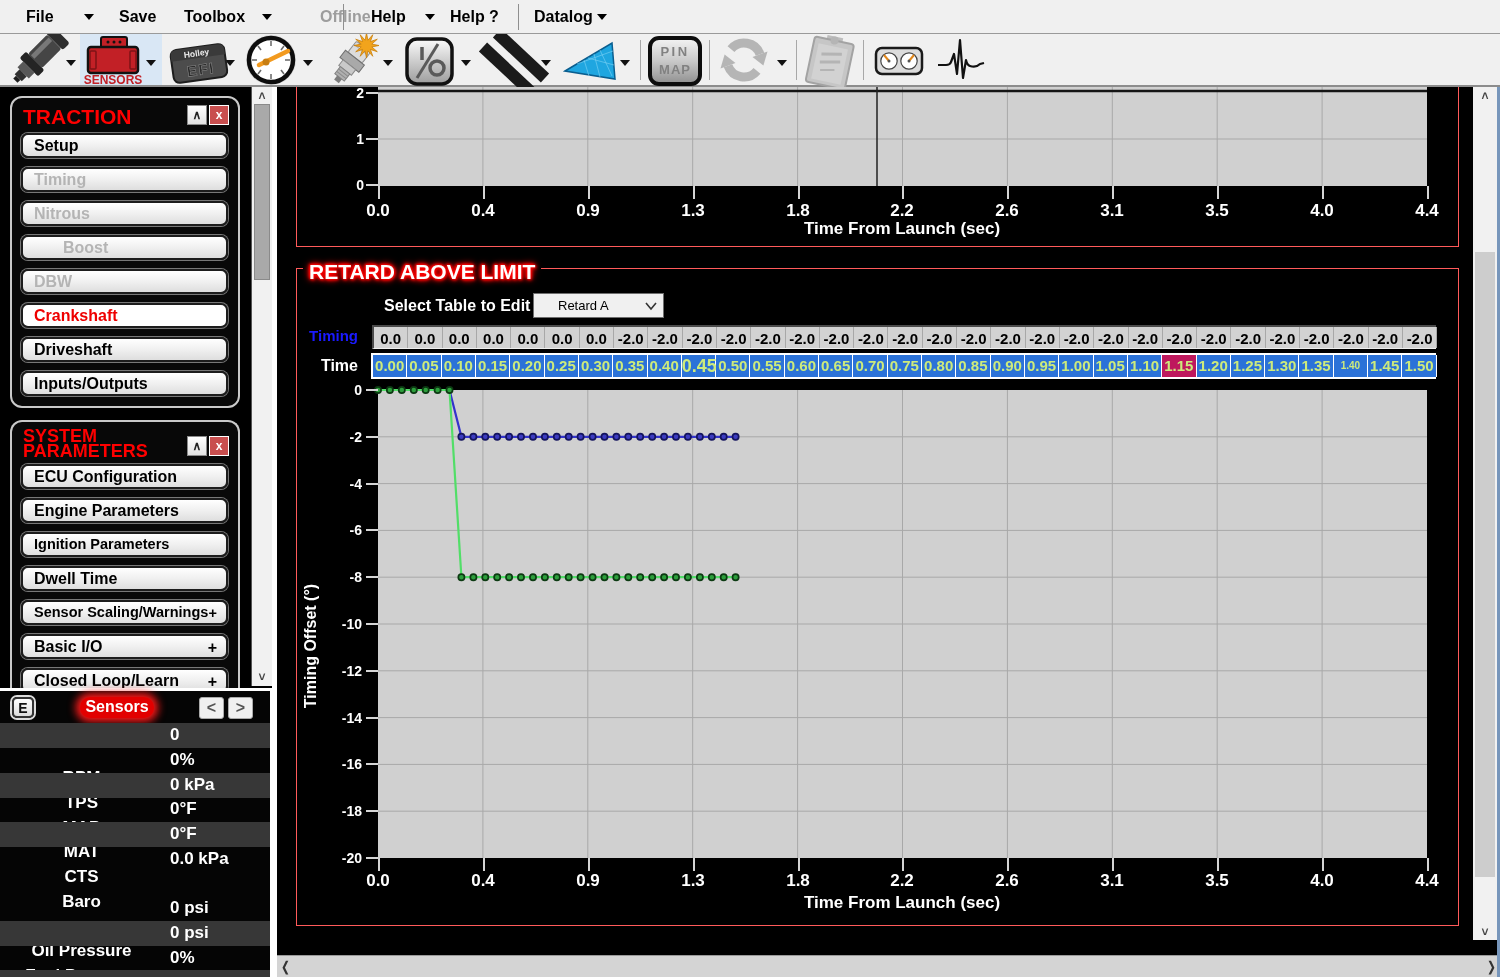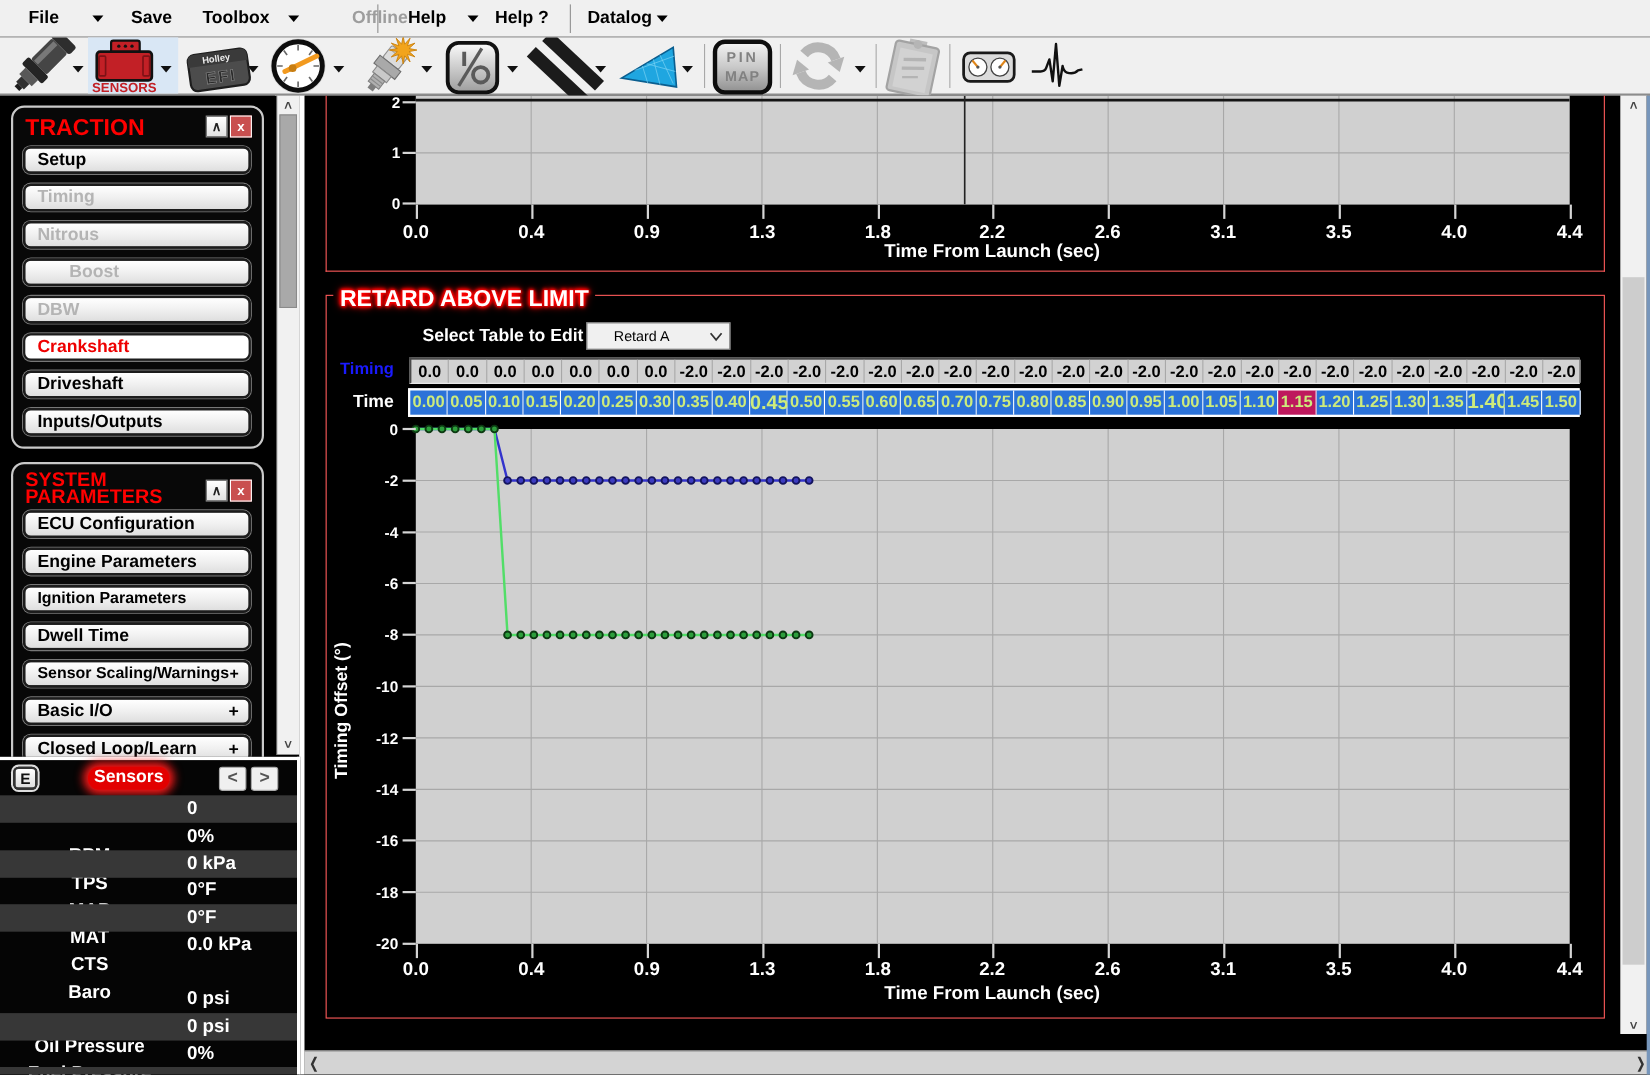--- a/index.html
+++ b/index.html
@@ -375,21 +375,21 @@
     <div class="tc" style="width:34.32px;background:#2b72d8;color:#cdeb7c;font-size:15px;border-right:1px solid #fff;line-height:22px;">0.90</div>
     <div class="tc" style="width:34.32px;background:#2b72d8;color:#cdeb7c;font-size:15px;border-right:1px solid #fff;line-height:22px;">0.95</div>
     <div class="tc" style="width:34.32px;background:#2b72d8;color:#cdeb7c;font-size:15px;border-right:1px solid #fff;line-height:22px;">1.00</div>
     <div class="tc" style="width:34.32px;background:#2b72d8;color:#cdeb7c;font-size:15px;border-right:1px solid #fff;line-height:22px;">1.05</div>
     <div class="tc" style="width:34.32px;background:#2b72d8;color:#cdeb7c;font-size:15px;border-right:1px solid #fff;line-height:22px;">1.10</div>
     <div class="tc" style="width:34.32px;background:#be185d;color:#cdeb7c;font-size:15px;border-right:1px solid #fff;line-height:22px;">1.15</div>
     <div class="tc" style="width:34.32px;background:#2b72d8;color:#cdeb7c;font-size:15px;border-right:1px solid #fff;line-height:22px;">1.20</div>
     <div class="tc" style="width:34.32px;background:#2b72d8;color:#cdeb7c;font-size:15px;border-right:1px solid #fff;line-height:22px;">1.25</div>
     <div class="tc" style="width:34.32px;background:#2b72d8;color:#cdeb7c;font-size:15px;border-right:1px solid #fff;line-height:22px;">1.30</div>
     <div class="tc" style="width:34.32px;background:#2b72d8;color:#cdeb7c;font-size:15px;border-right:1px solid #fff;line-height:22px;">1.35</div>
-    <div class="tc" style="width:34.32px;background:#2b72d8;color:#cdeb7c;font-size:19px;border-right:1px solid #fff;line-height:22px;">1.40</div>
+    <div class="tc" style="width:34.32px;background:#2b72d8;color:#cdeb7c;font-size:10px;border-right:1px solid #fff;line-height:22px;">1.40</div>
     <div class="tc" style="width:34.32px;background:#2b72d8;color:#cdeb7c;font-size:15px;border-right:1px solid #fff;line-height:22px;">1.45</div>
     <div class="tc" style="width:34.32px;background:#2b72d8;color:#cdeb7c;font-size:15px;border-right:1px solid #fff;line-height:22px;">1.50</div>
   </div>
 <div class="wlab" style="left:296px;top:357px;width:62px;text-align:right;font-size:16px;">Time</div>
 <div class="plotgray" style="left:378px;top:390px;width:1049px;height:468px;"></div>
 <svg class="abs" style="left:378px;top:390px;overflow:visible;" width="1049" height="468" viewBox="0 0 1049 468">
     <line x1="104.9" y1="0" x2="104.9" y2="468" stroke="#a8a8a8" stroke-width="1"></line>
     <line x1="0" y1="46.8" x2="1049" y2="46.8" stroke="#a8a8a8" stroke-width="1"></line>
     <line x1="209.8" y1="0" x2="209.8" y2="468" stroke="#a8a8a8" stroke-width="1"></line>
     <line x1="0" y1="93.6" x2="1049" y2="93.6" stroke="#a8a8a8" stroke-width="1"></line>

